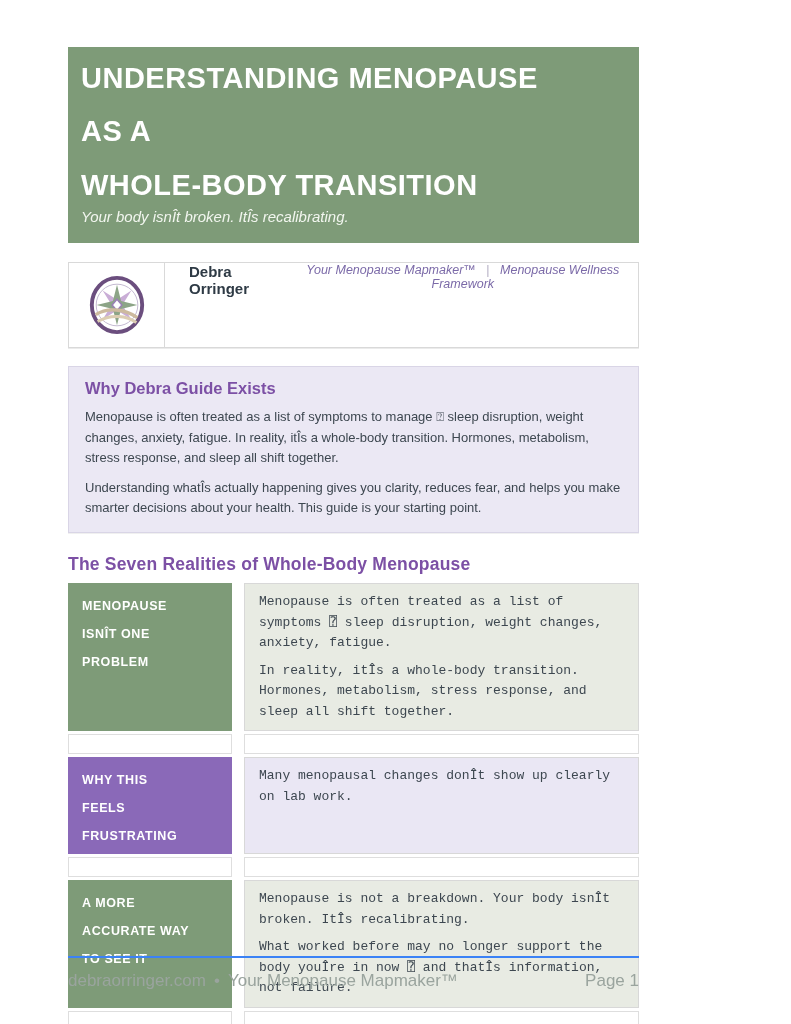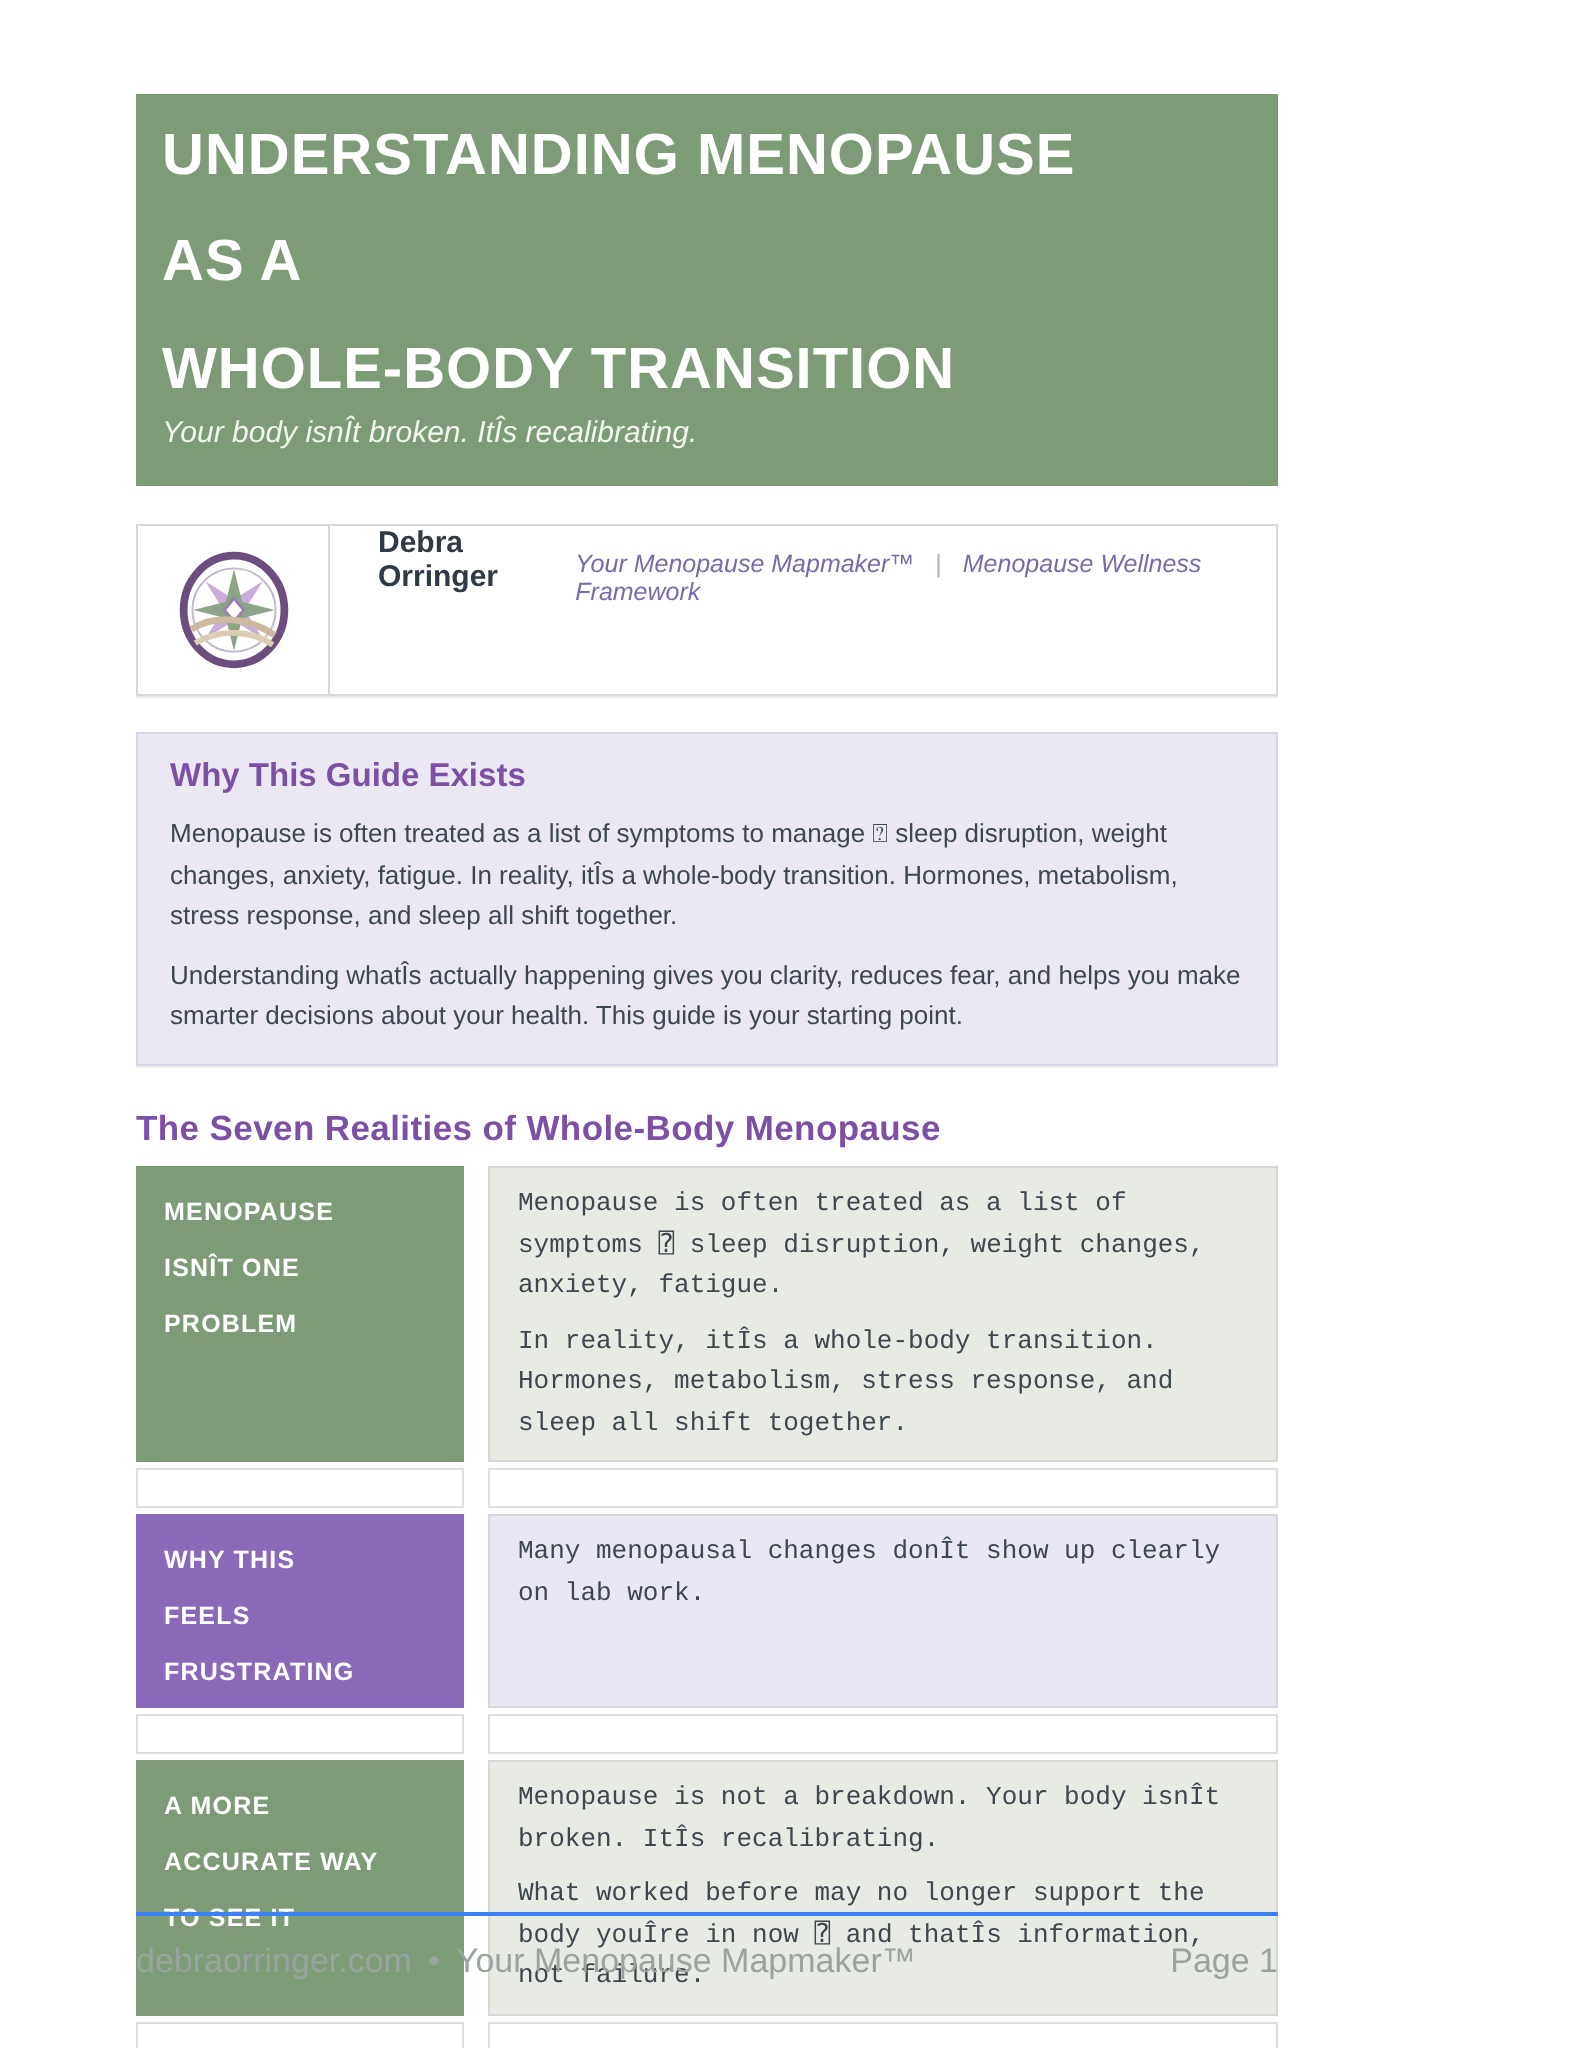--- a/index.html
+++ b/index.html
@@ -69,24 +69,24 @@
     display: flex;
     justify-content: center;
     padding-left: 24px;
   }
   .author-name {
     font-size: 15px;
     font-weight: 700;
     color: #2e3a45;
   }
   .author-tagline {
-    margin-top: 12px;
     font-size: 12.5px;
     font-style: italic;
     color: var(--tagline-purple, #7B6AA8);
+    text-align: center;
   }
   .author-tagline .sep {
     margin: 0 7px;
     color: #b4aec4;
     font-style: normal;
   }
 
   
   .intro-box {
     margin-top: 18px;
@@ -203,21 +203,21 @@
       <div class="author-name">Debra Orringer</div>
       <div class="author-tagline">
         <span>Your Menopause Mapmaker™</span>
         <span class="sep">|</span>
         <span>Menopause Wellness Framework</span>
       </div>
     </div>
   </section>
 
   <section class="intro-box">
-    <h2>Why This Guide Exists</h2>
+    <h2>Why Debra Guide Exists</h2>
     <p>Menopause is often treated as a list of symptoms to manage ⍰ sleep disruption, weight changes, anxiety, fatigue. In reality, itÎs a whole-body transition. Hormones, metabolism, stress response, and sleep all shift together.</p>
     <p>Understanding whatÎs actually happening gives you clarity, reduces fear, and helps you make smarter decisions about your health. This guide is your starting point.</p>
   </section>
 
   <h2 class="section-heading">The Seven Realities of Whole-Body Menopause</h2>
 
   <div class="realities">
 
     <div class="label-cell green">
       <div>MENOPAUSE</div>

